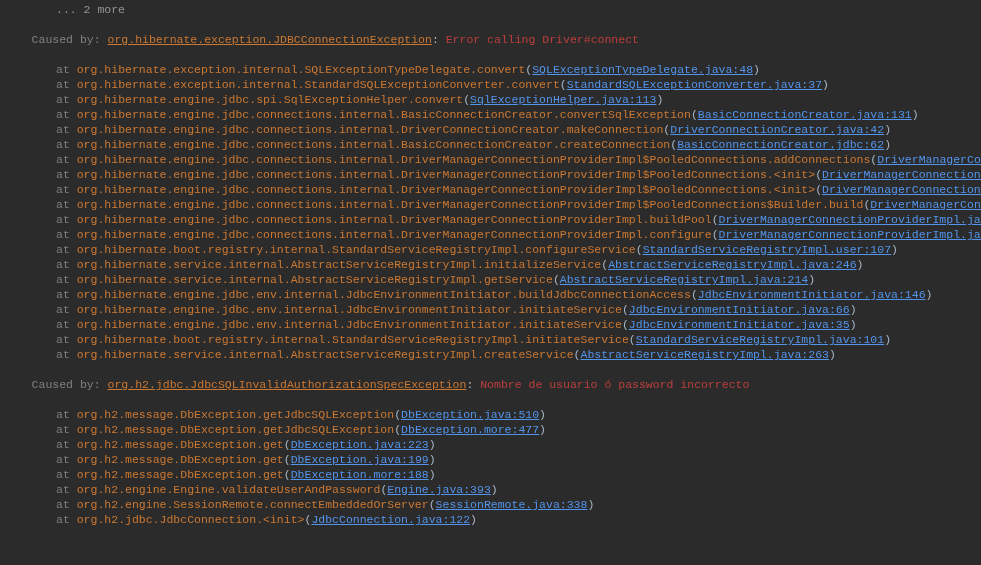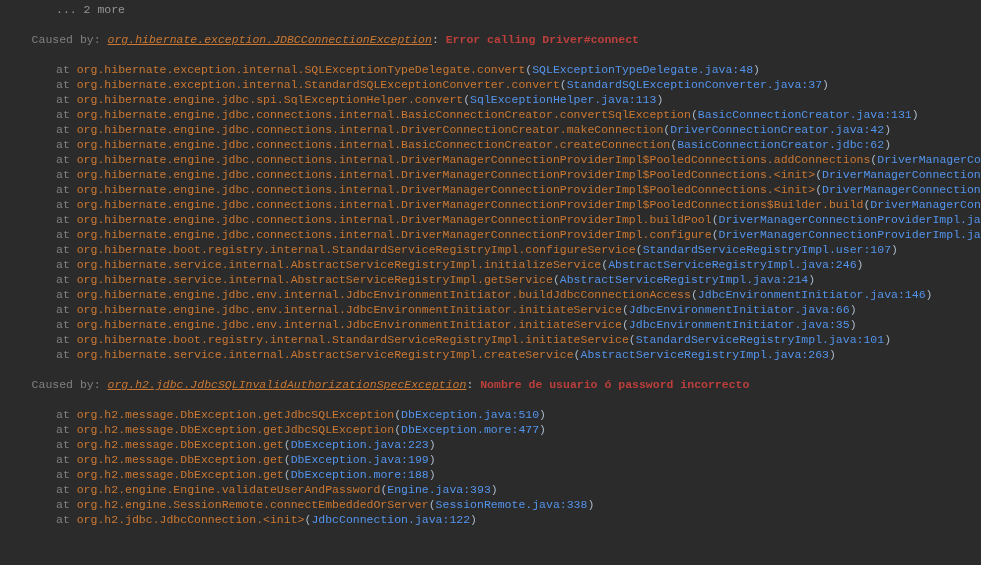--- a/index.html
+++ b/index.html
@@ -17,26 +17,26 @@
   .log {
     padding: 2px 0 4px 4px;
   }
   .line {
     white-space: pre;
   }
   .omit { color: #959595; padding-left: 52px;}
   .at    { color: #bbbbbb; padding-left: 52px;}
   .atkw  { color: #808080; font-family: Liberation Mono, monospace; }
   .pkg   { color: #cc7832; }
-  .link  { color: #5394ec; cursor: pointer; }
+  .link  { color: #5394ec; text-decoration: underline; cursor: pointer; }
   .paren { color: #a9b7c6; }
   .cause { color: #bbbbbb; }
   .causedkey { color: #808080; }
-  .exc   { color: #cc7832; text-decoration: underline; cursor: pointer; font-style: italic; }
-  .errmsg{ color: #bc3f3c; font-weight: bold; }
+  .exc   { color: #cc7832; text-decoration: underline; cursor: pointer; }
+  .errmsg{ color: #bc3f3c; }
   .wrong { color:#bbbbbb; }
 </style>
 </head>
 <body>
 
 <div class="log">
 
   <div class="line omit">... 2 more</div>
 
   <div class="line cause">

